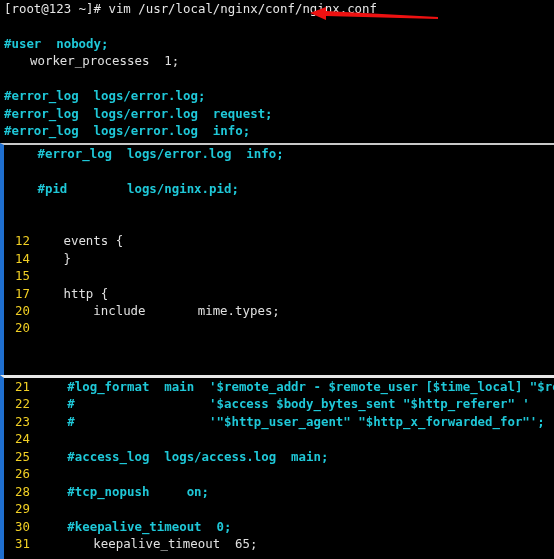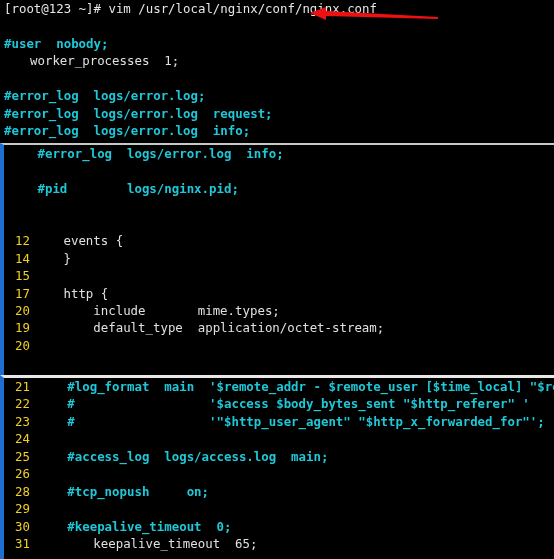--- a/index.html
+++ b/index.html
@@ -49,21 +49,20 @@
       <div class="line"><span class="lnum"></span> <span class="cmt">#error_log  logs/error.log  info;</span></div>
       <div class="line"><span class="lnum"></span> <span class="txt"></span></div>
       <div class="line"><span class="lnum"></span> <span class="cmt">#pid        logs/nginx.pid;</span></div>
       <div class="line"><span class="lnum"></span> <span class="txt"></span></div>
       <div class="line"><span class="lnum"></span> <span class="txt"></span></div>
       <div class="line"><span class="lnum">12</span> <span class="txt">events {</span></div>
       <div class="line"><span class="lnum">14</span> <span class="txt">}</span></div>
       <div class="line"><span class="lnum">15</span> <span class="txt"></span></div>
       <div class="line"><span class="lnum">17</span> <span class="txt">http {</span></div>
       <div class="line"><span class="lnum">20</span> <span class="txt">    include       mime.types;</span></div>
-      <div class="line"><span class="lnum">19</span> <span class="txt">    default_type  application/octet-stream;</span></div>
       <div class="line"><span class="lnum">20</span> <span class="txt"></span></div>
     </div>
 
   <div class="panel" id="panel-3">
       <div class="line"><span class="lnum">21</span> <span class="cmt">    #log_format  main  '$remote_addr - $remote_user [$time_local] "$request" '</span></div>
       <div class="line"><span class="lnum">22</span> <span class="cmt">    #                  '$access $body_bytes_sent "$http_referer" '</span></div>
       <div class="line"><span class="lnum">23</span> <span class="cmt">    #                  '"$http_user_agent" "$http_x_forwarded_for"';</span></div>
       <div class="line"><span class="lnum">24</span> <span class="txt"></span></div>
       <div class="line"><span class="lnum">25</span> <span class="cmt">    #access_log  logs/access.log  main;</span></div>
       <div class="line"><span class="lnum">26</span> <span class="txt"></span></div>

